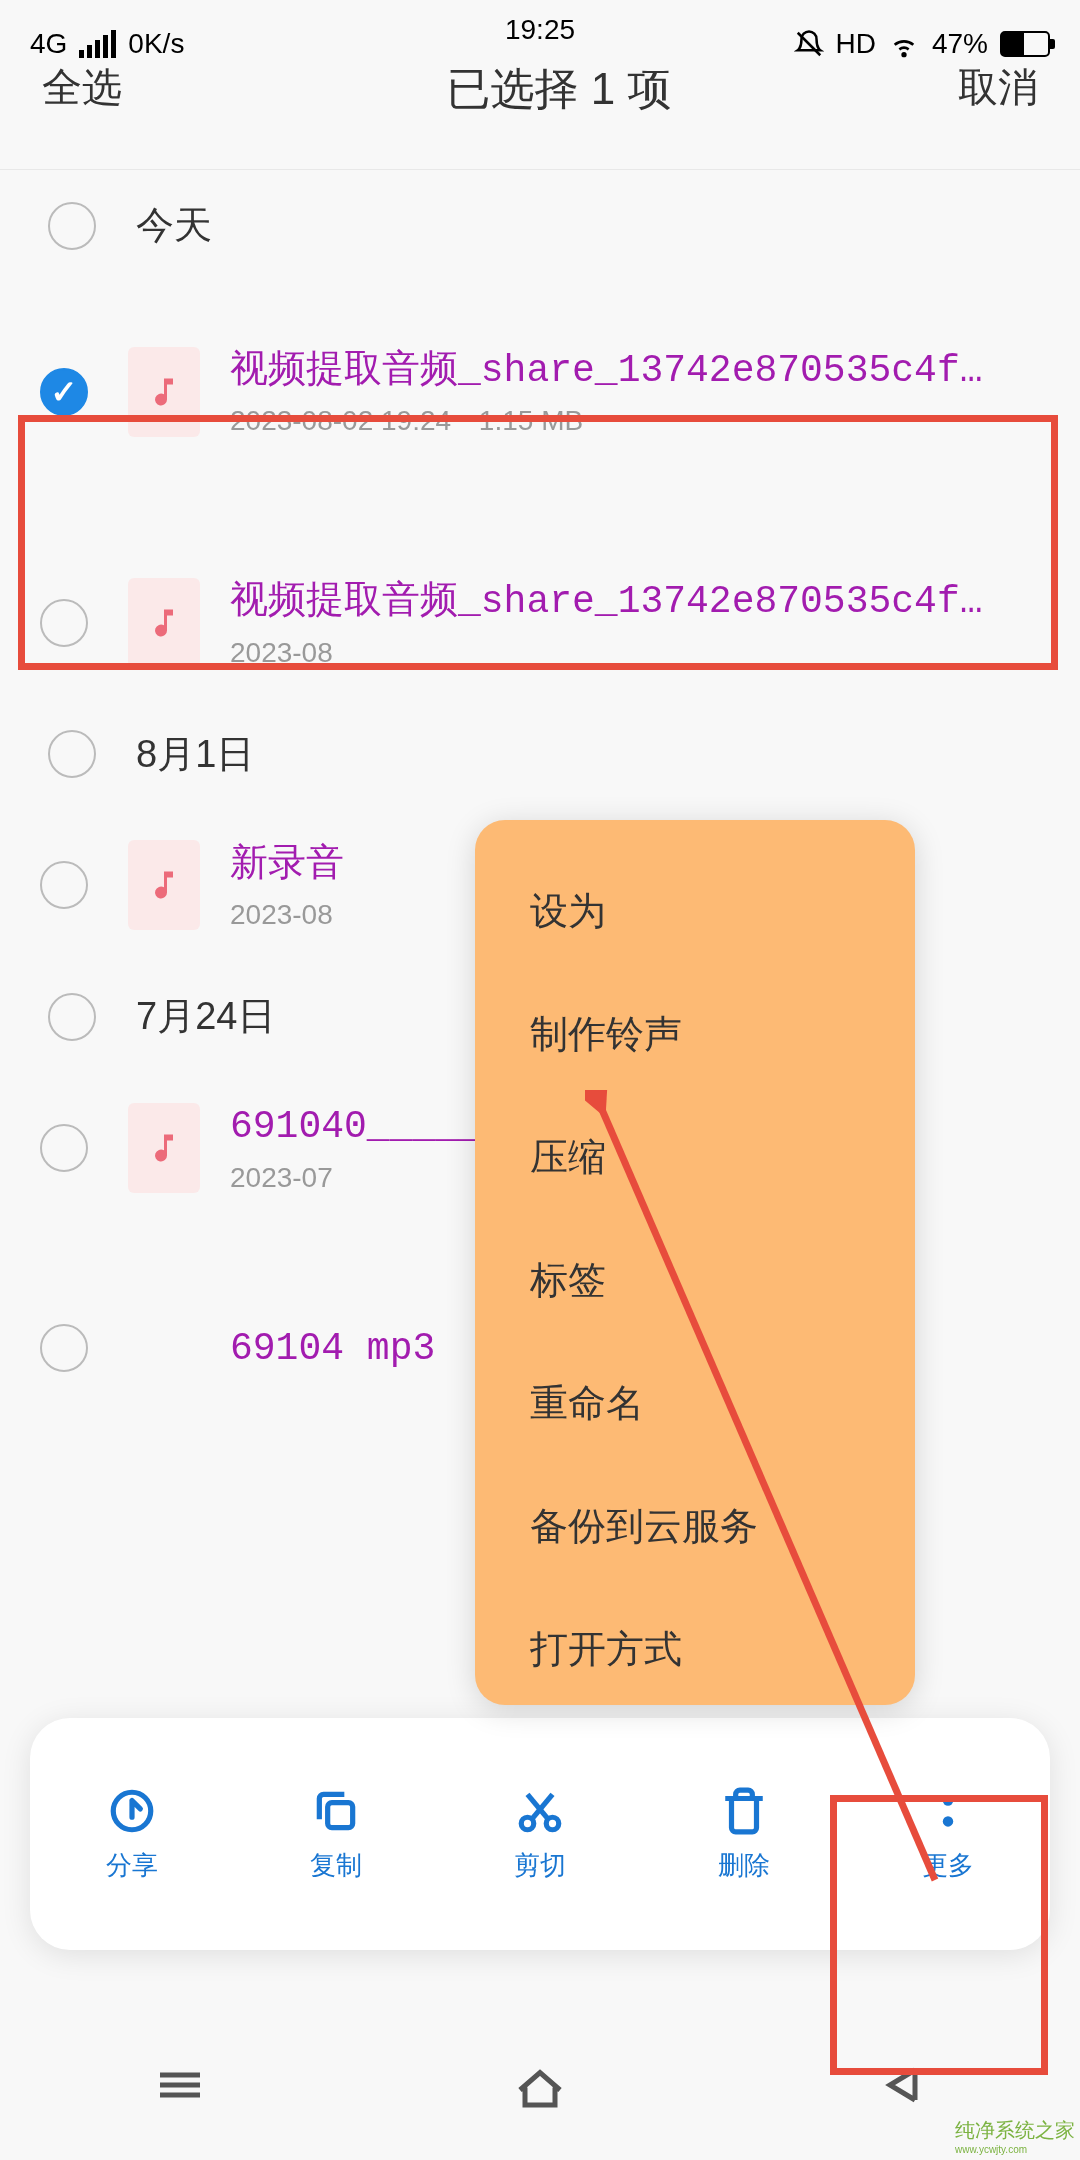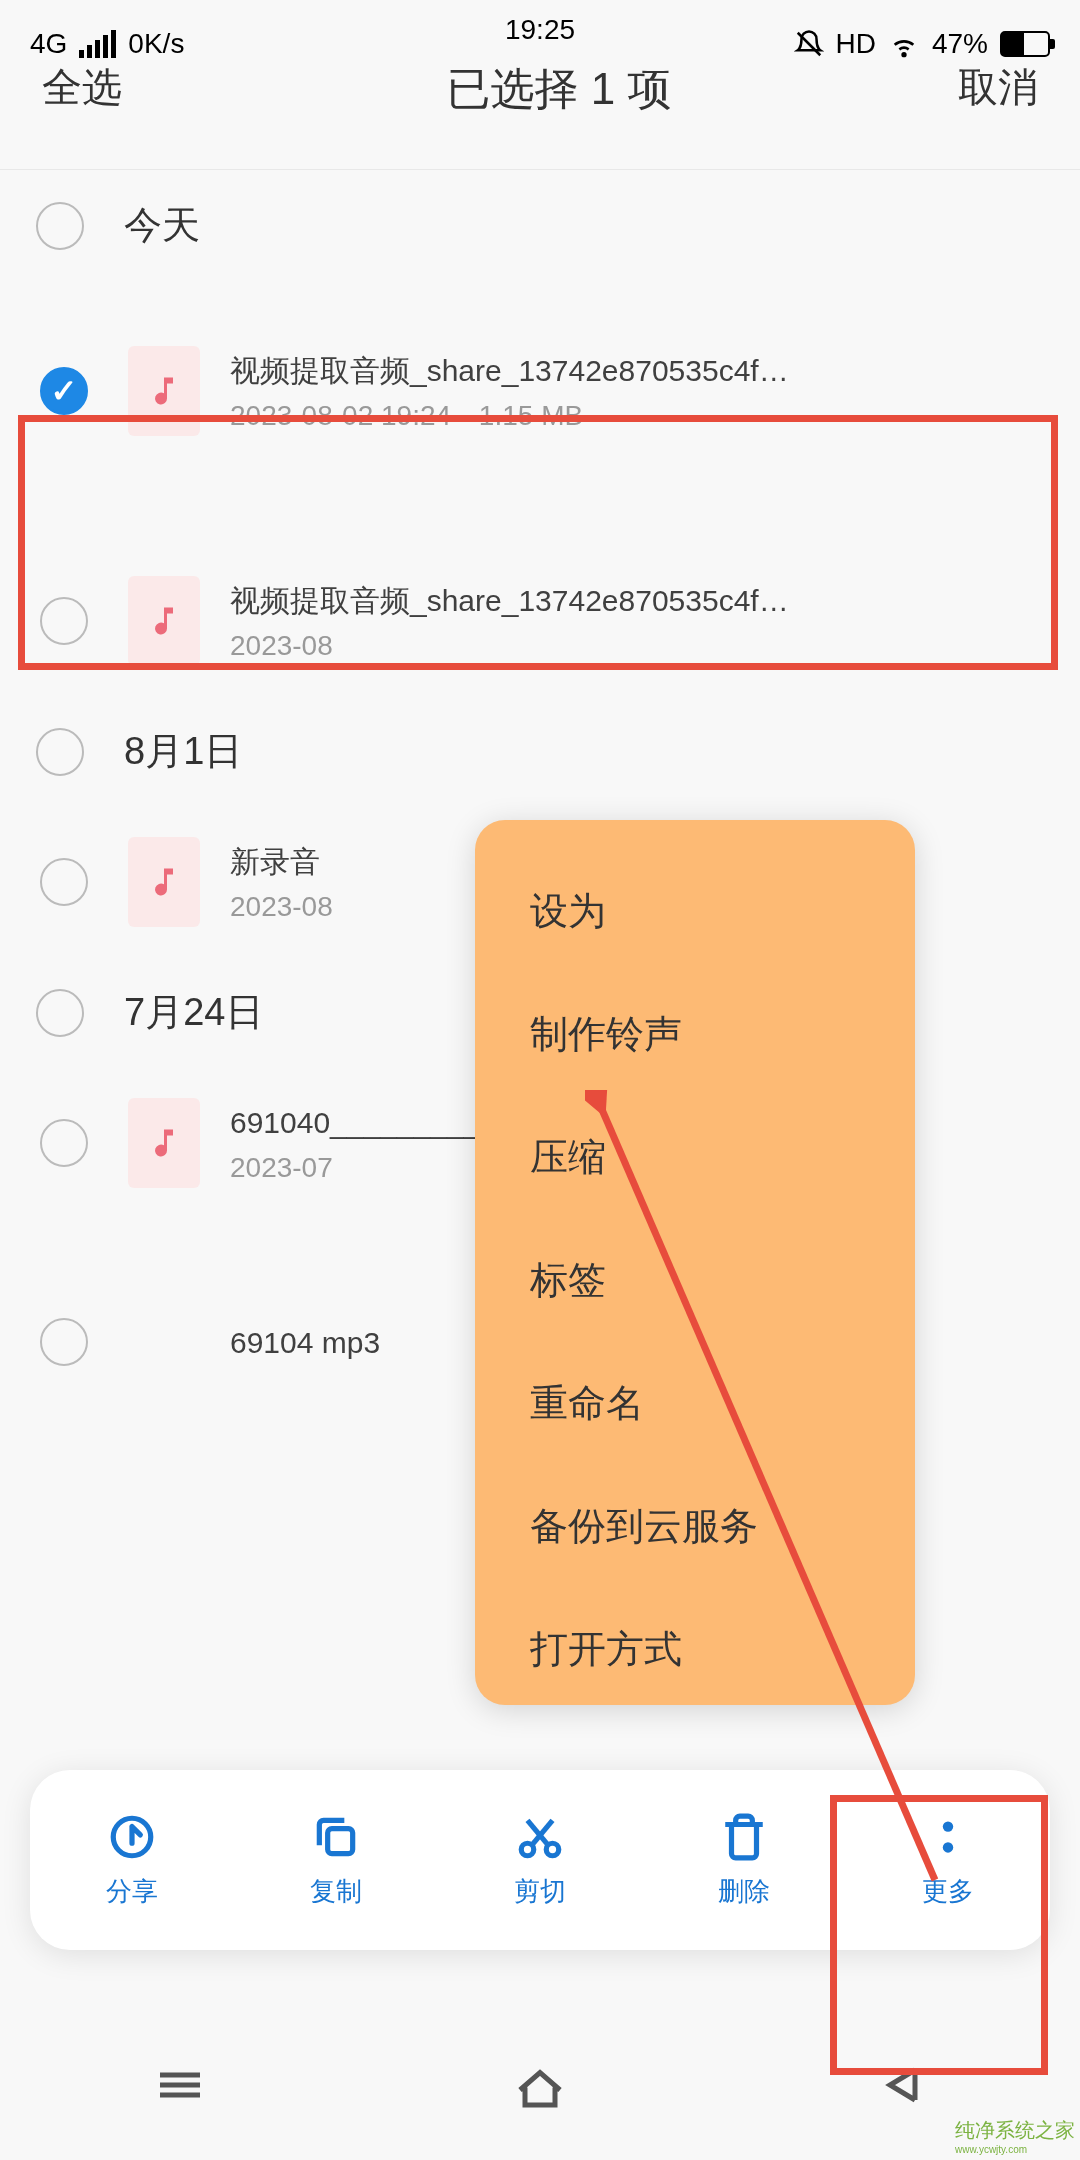--- a/index.html
+++ b/index.html
@@ -19,47 +19,47 @@
     .battery { width: 50px; height: 26px; border: 2px solid #000; border-radius: 5px; position: relative; }
     .battery::after { content: ''; position: absolute; right: -7px; top: 6px; width: 5px; height: 10px; background: #000; border-radius: 0 2px 2px 0; }
     .battery-fill { width: 47%; height: 100%; background: #000; }
     
     
     .header { height: 110px; display: flex; justify-content: space-between; align-items: flex-start; padding: 0 42px; font-size: 40px; color: #333; border-bottom: 1px solid #e8e8e8; }
     .header-title { font-size: 44px; font-weight: 500; margin-left: 38px; }
     
     
     .file-list { padding: 0; }
-    .section-row { display: flex; align-items: center; padding: 30px 36px; gap: 40px; }
+    .section-row { display: flex; align-items: center; padding: 30px 48px; gap: 40px; }
     .section-label { font-size: 38px; color: #333; font-weight: 500; }
     .file-row { display: flex; align-items: center; padding: 30px 40px; gap: 30px; }
     .checkbox { width: 48px; height: 48px; border-radius: 50%; border: 2px solid #bbb; flex-shrink: 0; }
     .checkbox.checked { background: #1e88e5; border-color: #1e88e5; display: flex; align-items: center; justify-content: center; }
     .checkbox.checked::after { content: '✓'; color: #fff; font-size: 32px; font-weight: bold; }
     .file-icon { width: 72px; height: 90px; background: #fbe9e9; border-radius: 6px; display: flex; align-items: center; justify-content: center; flex-shrink: 0; margin-left: 10px; }
     .file-icon svg { width: 36px; height: 36px; }
     .file-info { flex: 1; overflow: hidden; }
-    .file-name { font-size: 30px; color: #404040; line-height: 1.3; white-space: nowrap; overflow: hidden; text-overflow: ellipsis; }
+    .file-name { font-size: 38px; color: #a21caf; line-height: 1.3; white-space: nowrap; overflow: hidden; text-overflow: ellipsis; font-family: Liberation Mono, monospace; }
     .file-name-wrap { white-space: normal; display: -webkit-box; -webkit-line-clamp: 2; -webkit-box-orient: vertical; }
     .file-meta { font-size: 28px; color: #999; margin-top: 10px; }
     .file-meta span { margin-right: 20px; }
     
     
     .red-box-1 { position: absolute; top: 415px; left: 18px; width: 1040px; height: 255px; border: 7px solid #e74c3c; }
     .red-box-2 { position: absolute; top: 1795px; left: 830px; width: 218px; height: 280px; border: 7px solid #e74c3c; z-index: 10; }
     
     
     .context-menu { position: absolute; top: 820px; left: 475px; width: 440px; background: #fdba74; border-radius: 30px; box-shadow: 0 5px 30px rgba(0,0,0,0.15); padding: 30px 0; z-index: 5; }
     .menu-item { padding: 36px 55px; font-size: 38px; color: #333; }
     
     
     .arrow-svg { position: absolute; top: 1090px; left: 585px; z-index: 20; pointer-events: none; }
     
     
-    .bottom-toolbar { position: absolute; bottom: 210px; left: 30px; right: 30px; height: 180px; background: #fff; border-radius: 40px; display: flex; justify-content: space-around; align-items: center; box-shadow: 0 5px 30px rgba(0,0,0,0.1); z-index: 3; }
+    .bottom-toolbar { position: absolute; bottom: 210px; left: 30px; right: 30px; height: 232px; background: #fff; border-radius: 40px; display: flex; justify-content: space-around; align-items: center; box-shadow: 0 5px 30px rgba(0,0,0,0.1); z-index: 3; }
     .toolbar-btn { display: flex; flex-direction: column; align-items: center; gap: 12px; }
     .toolbar-btn svg { width: 50px; height: 50px; }
     .toolbar-label { font-size: 26px; color: #1976d2; }
     
     
     .nav-bar { position: absolute; bottom: 0; left: 0; right: 0; height: 150px; display: flex; justify-content: space-around; align-items: center; }
     .nav-bar svg { width: 60px; height: 60px; }
     
     
     .watermark { position: absolute; bottom: 5px; right: 5px; font-size: 20px; color: #7cb342; z-index: 100; }

